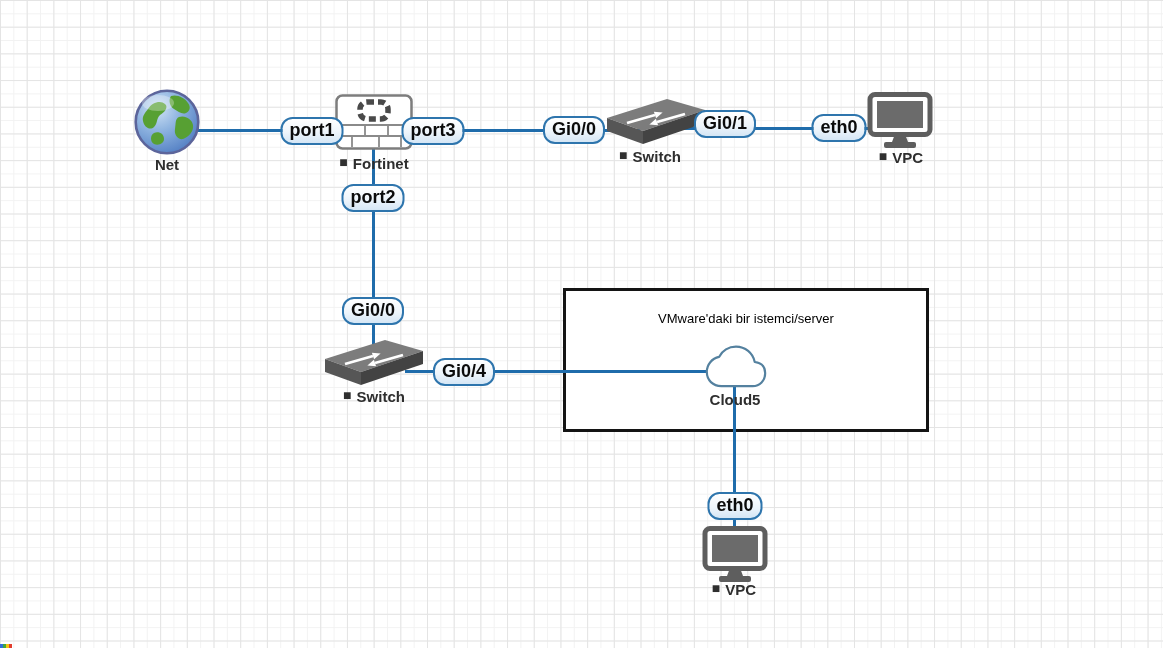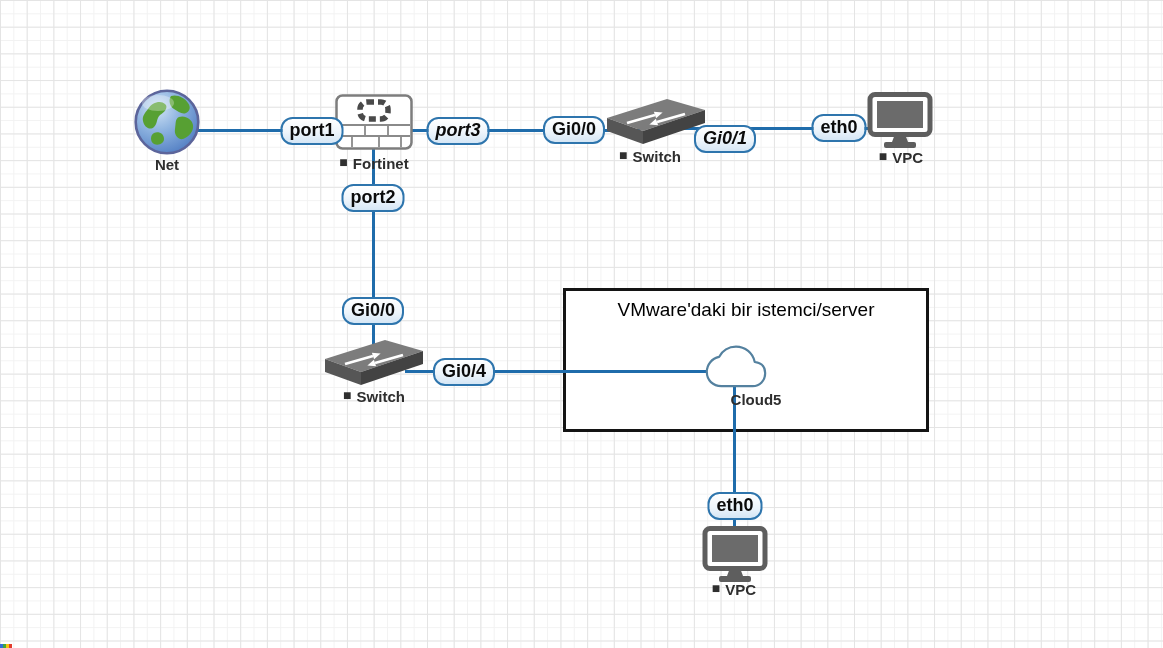--- a/index.html
+++ b/index.html
@@ -11,21 +11,21 @@
       linear-gradient(to bottom,#e4e4e4 1px,transparent 1px),
       linear-gradient(to right,#f2f2f2 1px,transparent 1px),
       linear-gradient(to bottom,#f2f2f2 1px,transparent 1px);
     background-size:26.7px 26.7px,26.7px 26.7px,13.35px 13.35px,13.35px 13.35px;
   }
   .vm-box{
     position:absolute;left:563px;top:288px;width:360px;height:138px;
     background:#ffffff;border:3px solid #141414;z-index:1;
   }
   .vm-box-text{
-    margin-top:8px;text-align:center;font-size:19px;color:#000000;
+    margin-top:20px;text-align:center;font-size:13px;color:#000000;
     font-family:"Liberation Sans",sans-serif;
   }
   .link{position:absolute;background:#1f6cab;z-index:2;}
   .link.h{height:3px;}
   .link.v{width:3px;}
   .port{
     position:absolute;transform:translate(-50%,-50%);z-index:4;white-space:nowrap;
     border:2px solid #2e75ad;border-radius:12px;padding:1px 7px 2px 7px;
     font-weight:bold;font-size:18px;color:#0b0b0b;
     background:linear-gradient(180deg,#ffffff 0%,#eef5fb 55%,#d5e6f5 100%);
@@ -147,41 +147,41 @@
   <div class="nlabel" style="left:374px;top:388px;">
     <span class="marker">■</span>
     <span>Switch</span>
   </div>
 
   <div class="node-icon" style="left:697px;top:341px;">
     <svg width="78" height="52" viewBox="0 1.8 24 20.4">
       <path d="M19.35 10.04A7.49 7.49 0 0 0 12 4C9.11 4 6.6 5.64 5.35 8.04A5.994 5.994 0 0 0 0.55 13.9c0 3.31 2.39 5.6 5.7 5.6h12.3c2.76 0 4.9-2.24 4.9-5 0-2.64-1.5-4.16-4.1-4.46z" fill="#ffffff" stroke="#54819f" stroke-width="0.85" stroke-linejoin="round"></path>
     </svg>
   </div>
-  <div class="nlabel" style="left:735px;top:391px;margin-left:21px;">
+  <div class="nlabel" style="left:735px;top:391px;">
     <span>Cloud5</span>
   </div>
 
   <div class="node-icon" style="left:702px;top:526px;">
     <svg width="66" height="58" viewBox="0 0 66 58">
       <rect x="3" y="2.5" width="60" height="40" rx="5" fill="#ffffff" stroke="#5e5e5e" stroke-width="5"></rect>
       <rect x="10" y="9" width="46" height="27" fill="#6b6b6b"></rect>
       <path d="M28 42 L38 42 L41 50 L25 50 Z" fill="#5e5e5e"></path>
       <rect x="17" y="50" width="32" height="6" rx="2" fill="#5e5e5e"></rect>
     </svg>
   </div>
   <div class="nlabel" style="left:734px;top:581px;">
     <span class="marker">■</span>
     <span>VPC</span>
   </div>
 
   <div class="port" style="left:312px;top:131px;">port1</div>
-  <div class="port" style="left:458px;top:131px;font-style:italic;">port3</div>
+  <div class="port" style="left:433px;top:131px;">port3</div>
   <div class="port" style="left:574px;top:130px;">Gi0/0</div>
-  <div class="port" style="left:725px;top:139px;font-style:italic;">Gi0/1</div>
+  <div class="port" style="left:725px;top:124px;">Gi0/1</div>
   <div class="port" style="left:839px;top:128px;">eth0</div>
   <div class="port" style="left:373px;top:198px;">port2</div>
   <div class="port" style="left:373px;top:311px;">Gi0/0</div>
   <div class="port" style="left:464px;top:372px;">Gi0/4</div>
   <div class="port" style="left:735px;top:506px;">eth0</div>
 
   <div class="corner-sliver">
     <span class="cs-blue"></span>
       <span class="cs-green"></span>
       <span class="cs-yellow"></span>

